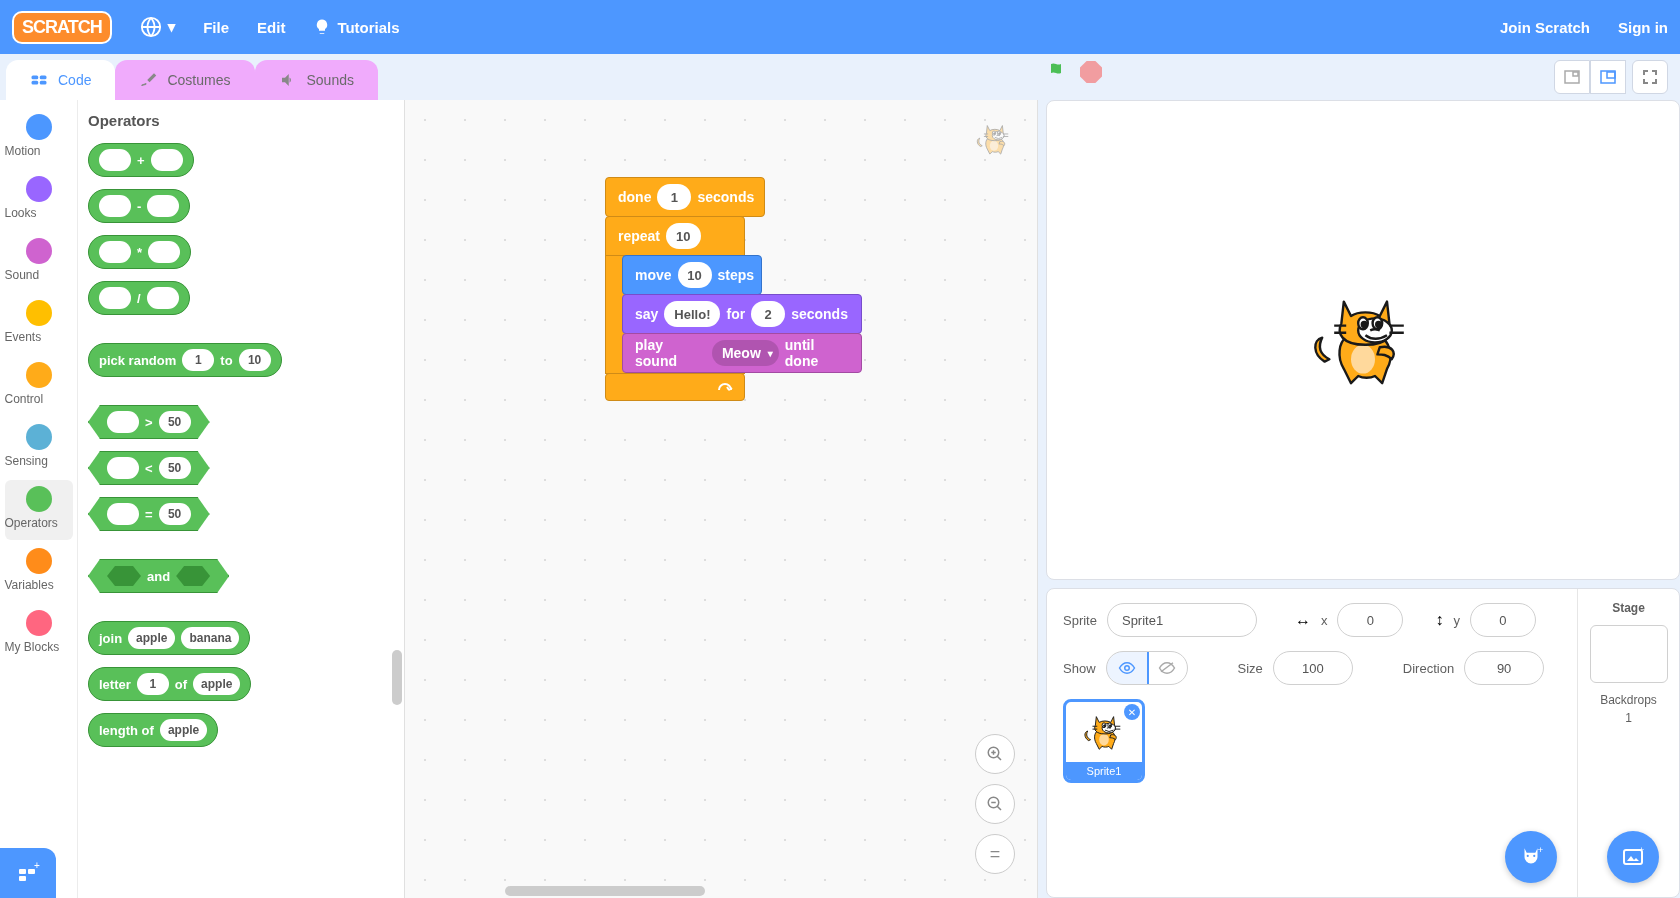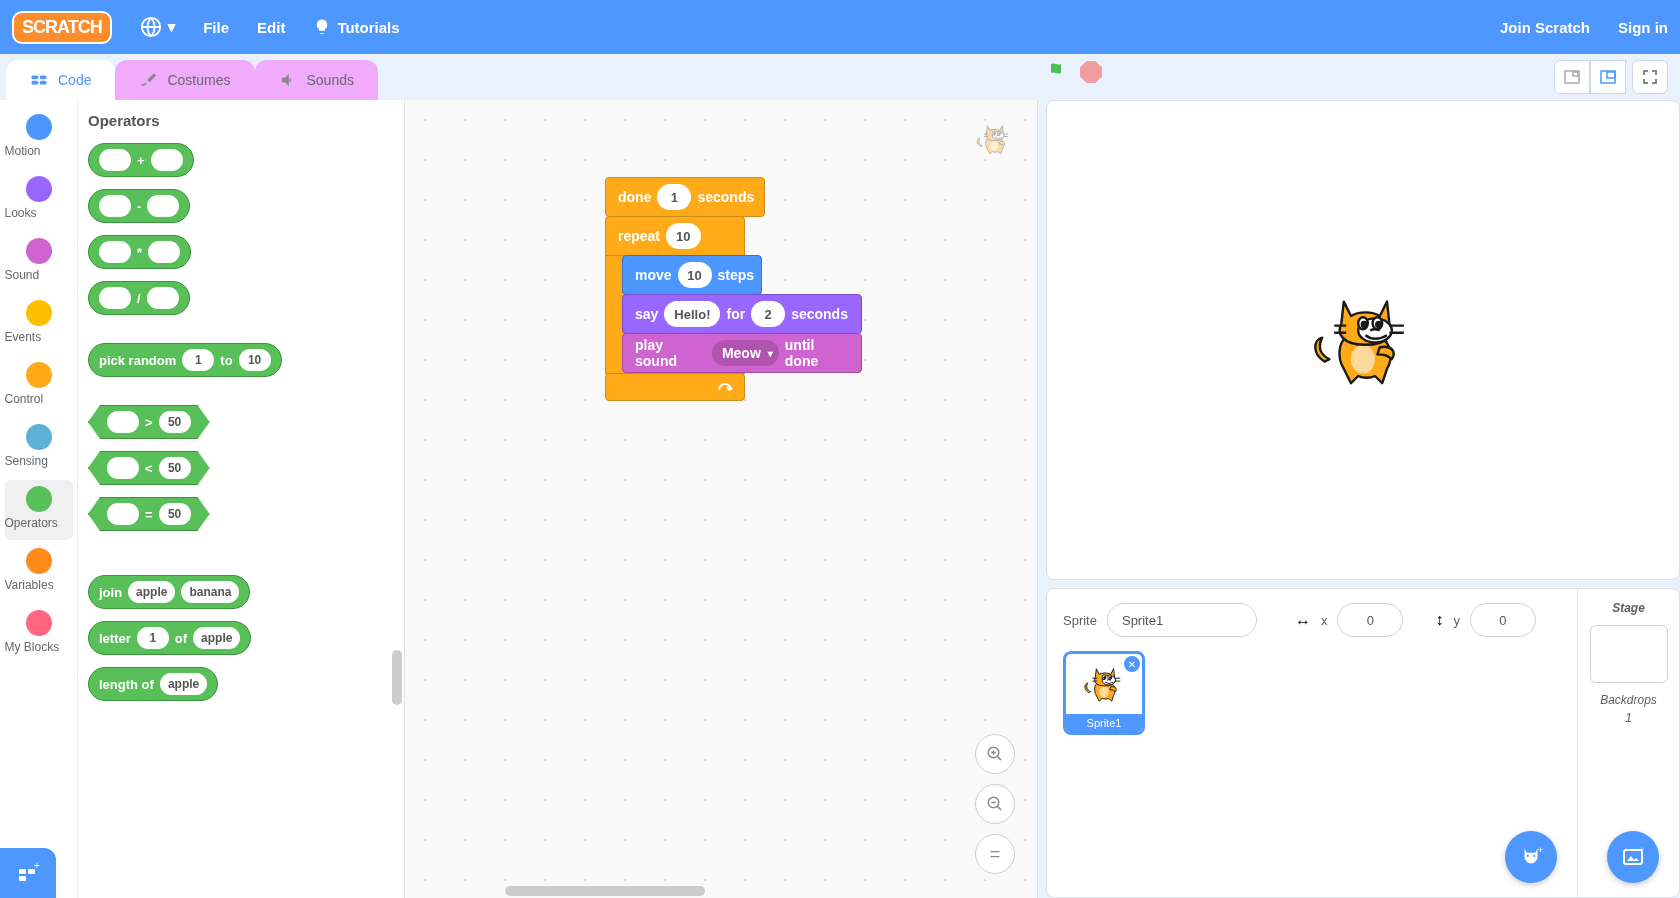--- a/index.html
+++ b/index.html
@@ -234,20 +234,25 @@
             <span class="opslot"></span>
             <span>&lt;</span>
             <span class="opslot">50</span>
           </span></div>
       <div><span class="ophex">
             <span class="opslot"></span>
             <span>=</span>
             <span class="opslot">50</span>
           </span></div>
       <div style="height:16px"></div>
+      <div><span class="ophex">
+            <span class="ophexslot"></span>
+            <span>and</span>
+            <span class="ophexslot"></span>
+          </span></div>
       <div style="height:16px"></div>
       <div><span class="opblock">
             <span>join</span>
             <span class="opslot">apple</span>
             <span class="opslot">banana</span>
           </span></div>
       <div><span class="opblock">
             <span>letter</span>
             <span class="opslot">1</span>
             <span>of</span>
@@ -346,20 +351,43 @@
           <input class="sinput" value="Sprite1" style="">
           <span style="width:18px"></span>
           <span>↔</span>
           <span class="lbl">x</span>
           <input class="coordin" value="0" style="">
           <span style="width:12px"></span>
           <span>↕</span>
           <span class="lbl">y</span>
           <input class="coordin" value="0" style="">
         </div>
+        <div class="row1">
+          <span class="lbl">Show</span>
+          <span class="toggle">
+            <span class="tgbtn on">
+                <svg width="18" height="14" viewBox="0 0 24 18" fill="none" stroke="#4d97ff" stroke-width="2">
+                  <path d="M2 9s4-7 10-7 10 7 10 7-4 7-10 7S2 9 2 9z"></path>
+                  <circle cx="12" cy="9" r="3"></circle>
+                </svg>
+              </span>
+            <span class="tgbtn">
+                <svg width="18" height="14" viewBox="0 0 24 18" fill="none" stroke="#aaa" stroke-width="2">
+                  <path d="M2 9s4-7 10-7 10 7 10 7-4 7-10 7S2 9 2 9z"></path>
+                  <path d="M4 14L20 2"></path>
+                </svg>
+              </span>
+          </span>
+          <span style="width:30px"></span>
+          <span class="lbl">Size</span>
+          <input class="coordin" style="width: 80px;" value="100">
+          <span style="width:30px"></span>
+          <span class="lbl">Direction</span>
+          <input class="coordin" style="width: 80px;" value="90">
+        </div>
 
         <div class="spritelist">
           <div class="spritetile">
             <div class="closex">✕</div>
             <div class="timg">
                 <svg class="catsmall" viewBox="0 0 100 100">
                   <use href="#scratchcat"></use>
                 </svg>
               </div>
             <div class="tname">Sprite1</div>
@@ -369,21 +397,21 @@
         <div class="fab sprite">
           <svg width="26" height="26" viewBox="0 0 24 24" fill="#fff">
               <path d="M6 4l2 4h8l2-4v8a6 6 0 01-12 0V4z"></path>
               <circle cx="9" cy="11" r="1" fill="#4d97ff"></circle>
               <circle cx="15" cy="11" r="1" fill="#4d97ff"></circle>
               <text x="18" y="8" font-size="9">+</text>
             </svg>
         </div>
       </div>
 
-      <div class="stagepanel" style="position:relative;font-style:italic;">
+      <div class="stagepanel" style="position:relative;">
         <div style="font-weight:600;">Stage</div>
         <div class="stagethumb"></div>
         <div>Backdrops</div>
         <div style="margin-top:4px;">1</div>
         <div class="fab backdrop">
           <svg width="24" height="24" viewBox="0 0 24 24" fill="#fff">
               <rect x="3" y="5" width="18" height="14" rx="2" fill="none" stroke="#fff" stroke-width="2"></rect>
               <path d="M6 16l4-5 3 4 2-2 3 3"></path>
               <text x="18" y="8" font-size="9">+</text>
             </svg>

